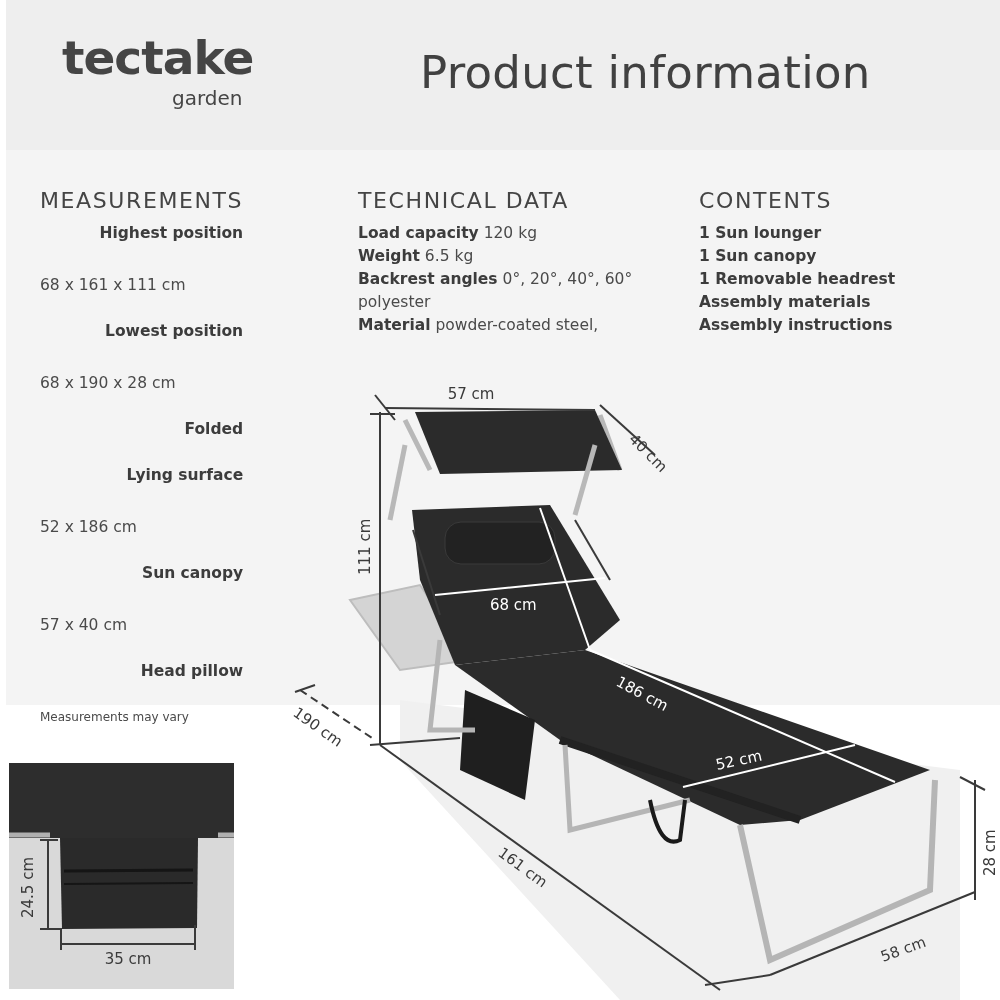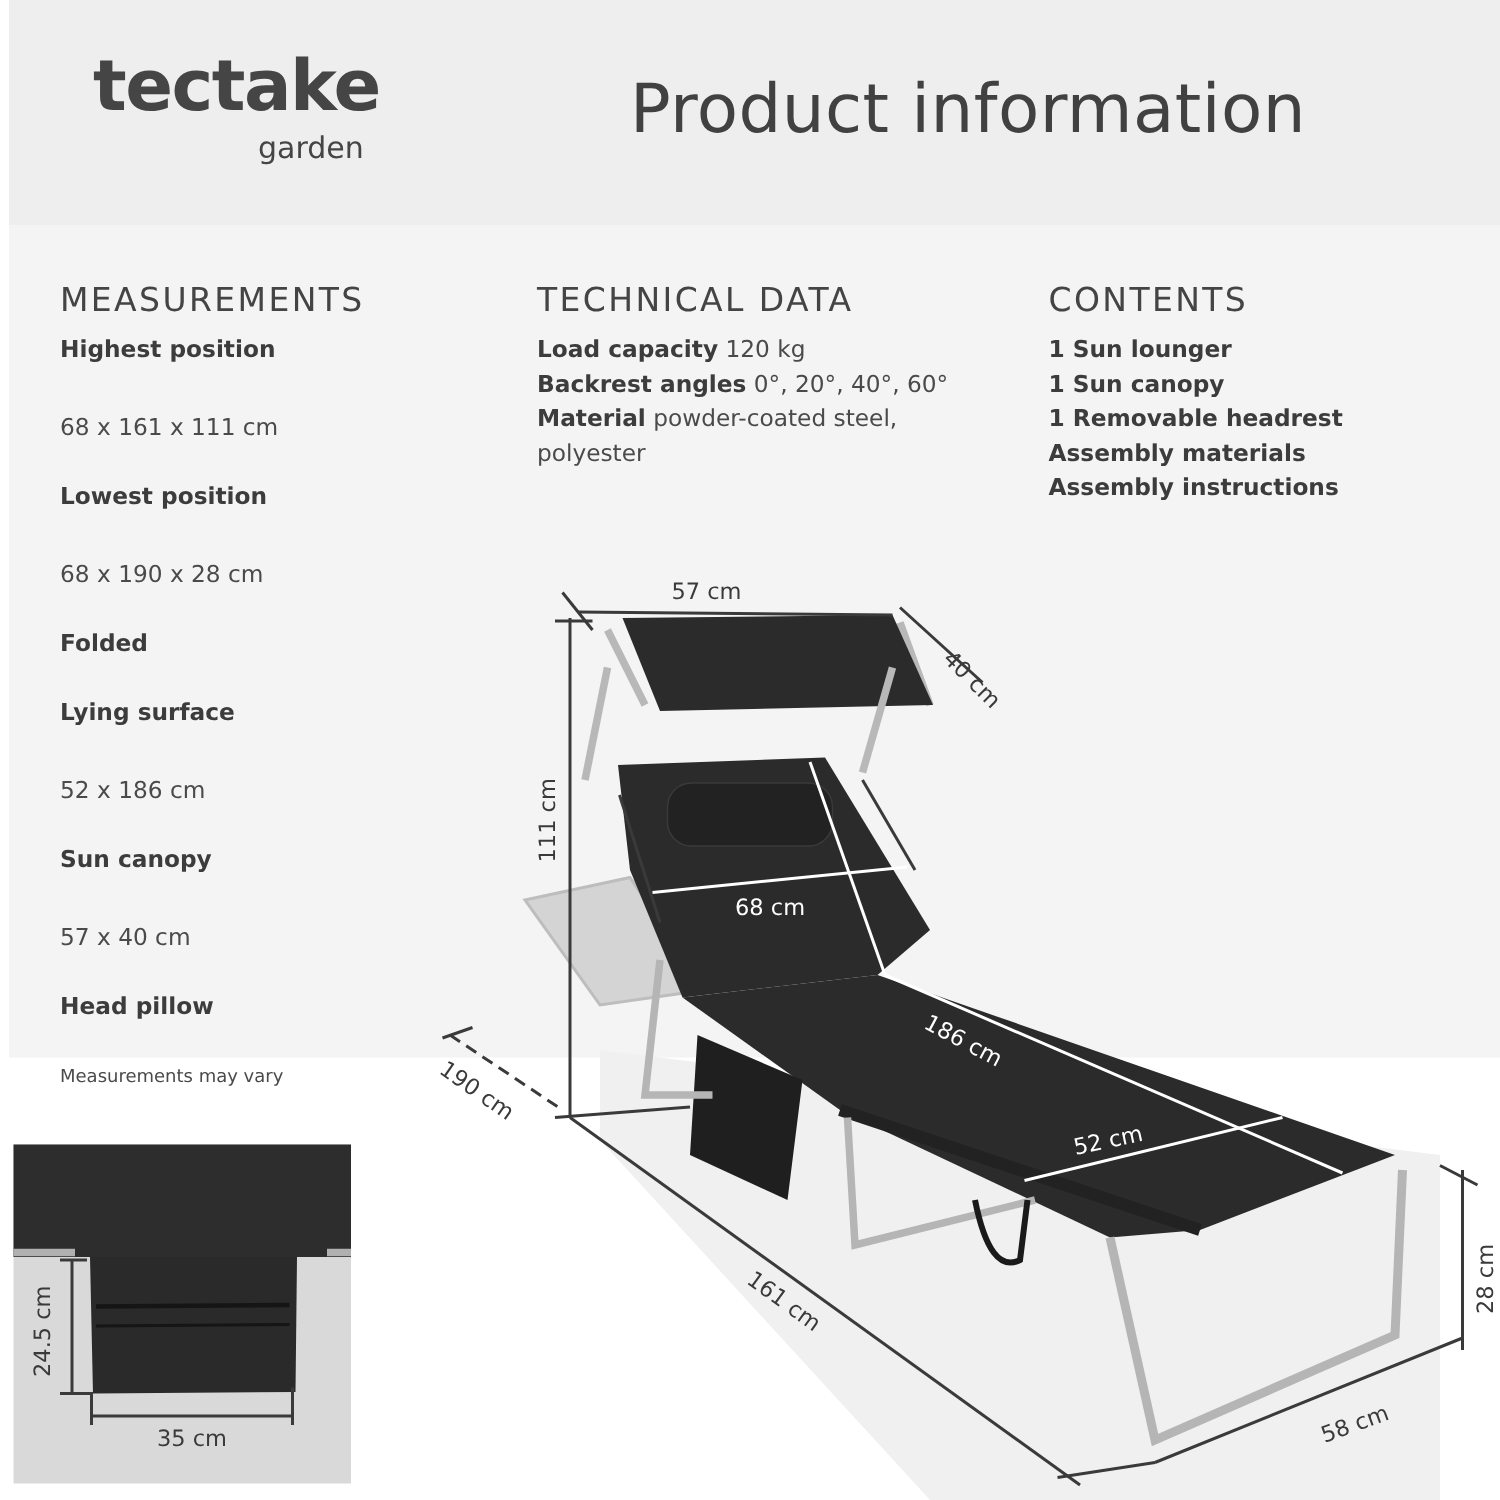--- a/index.html
+++ b/index.html
@@ -27,21 +27,21 @@
     line-height: 1; letter-spacing: 0.3px;
   }
   .col { position: absolute; top: 188px; }
   .col h2 {
     margin: 0 0 8px 0; font-weight: normal; font-size: 22px; letter-spacing: 1.6px; color: #444;
     line-height: 26px;
   }
   .col .line { font-size: 15.5px; line-height: 23px; color: #4a4a4a; white-space: nowrap; }
   .col b { font-weight: bold; color: #3c3c3c; }
   .meas-item { margin-bottom: 23px; }
-  .meas-item .label { font-size: 15.5px; font-weight: bold; color: #3c3c3c; line-height: 23px; }
+  .meas-item .label { font-size: 15.5px; font-weight: bold; color: #3c3c3c; line-height: 23px; text-align: right; }
   .meas-item .value { font-size: 15.5px; color: #4a4a4a; line-height: 23px; margin-top: 29px; }
   .note { font-size: 12px; color: #4a4a4a; line-height: 23px; }
   svg.drawing { position: absolute; left: 0; top: 0; }
   .dim { font-family: "DejaVu Sans", sans-serif; font-size: 15px; fill: #3a3a3a; }
   .dim-w { font-family: "DejaVu Sans", sans-serif; font-size: 15px; fill: #ffffff; }
 </style>
 </head>
 <body>
 
 <div class="header"></div>
@@ -74,23 +74,24 @@
   </div>
   <div class="meas-item">
     <div class="label">Head pillow</div>
   </div>
   <div class="note">Measurements may vary</div>
 </div>
 
 <div class="col" style="left:358px;">
   <h2>TECHNICAL DATA</h2>
   <div class="line"><b>Load capacity</b> <span>120 kg</span></div>
+  <div class="line"><b>Weight</b> <span>6.5 kg</span></div>
   <div class="line"><b>Backrest angles</b> <span>0°, 20°, 40°, 60°</span></div>
+  <div class="line">polyester</div>
   <div class="line"><b>Material</b> <span>powder-coated steel,</span></div>
-  <div class="line">polyester</div>
 </div>
 
 <div class="col" style="left:699px;">
   <h2>CONTENTS</h2>
   <div class="line"><b>1 Sun lounger</b></div>
   <div class="line"><b>1 Sun canopy</b></div>
   <div class="line"><b>1 Removable headrest</b></div>
   <div class="line"><b>Assembly materials</b></div>
   <div class="line"><b>Assembly instructions</b></div>
 </div>

